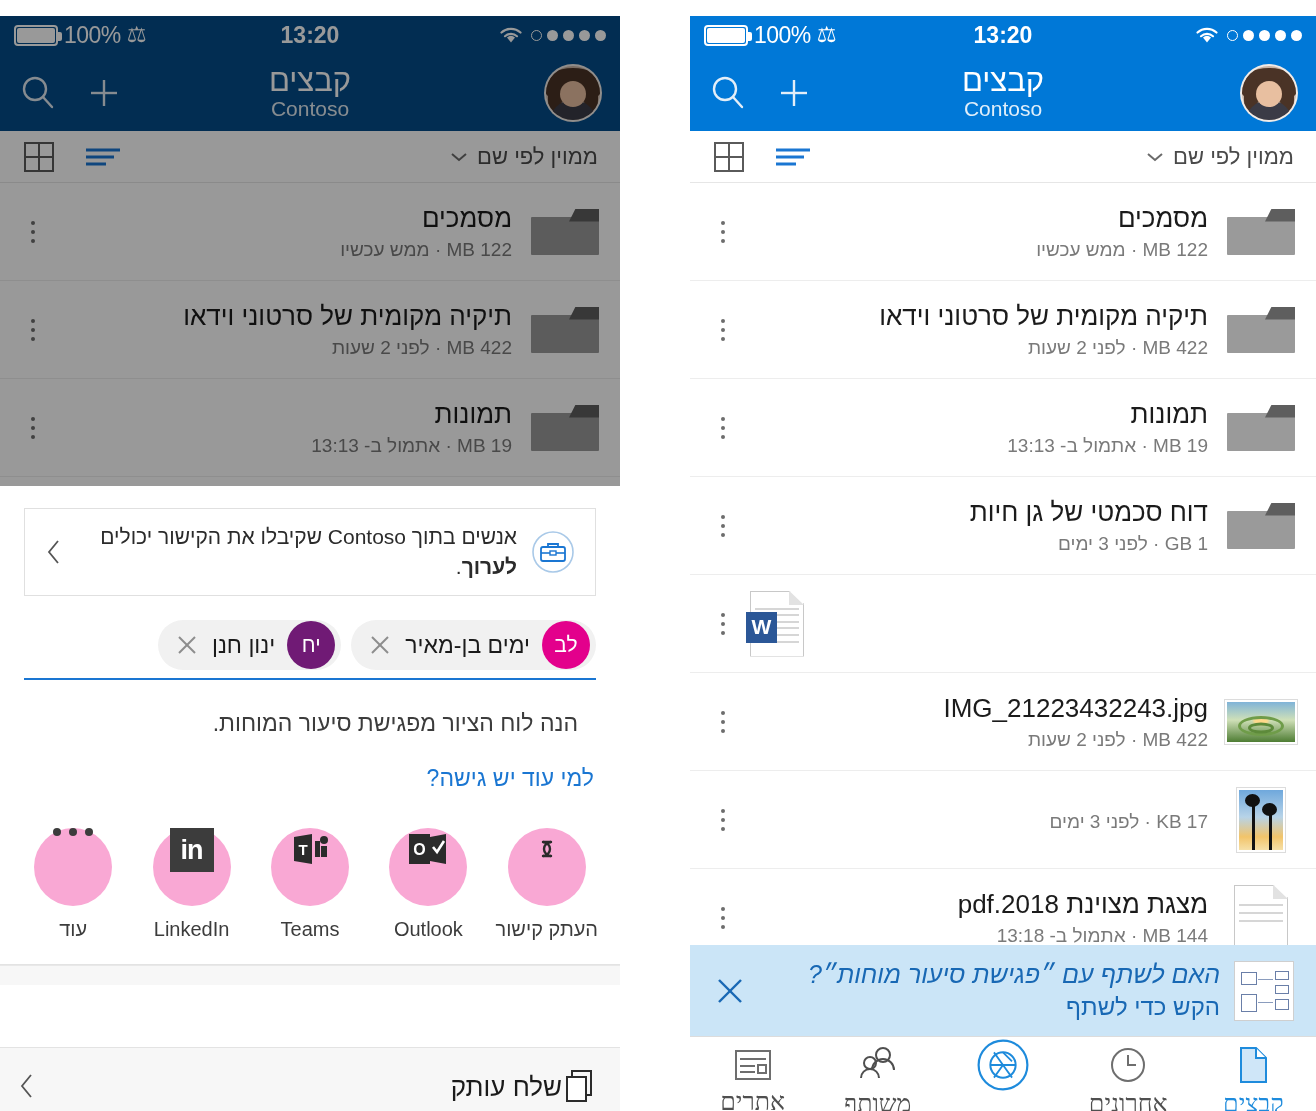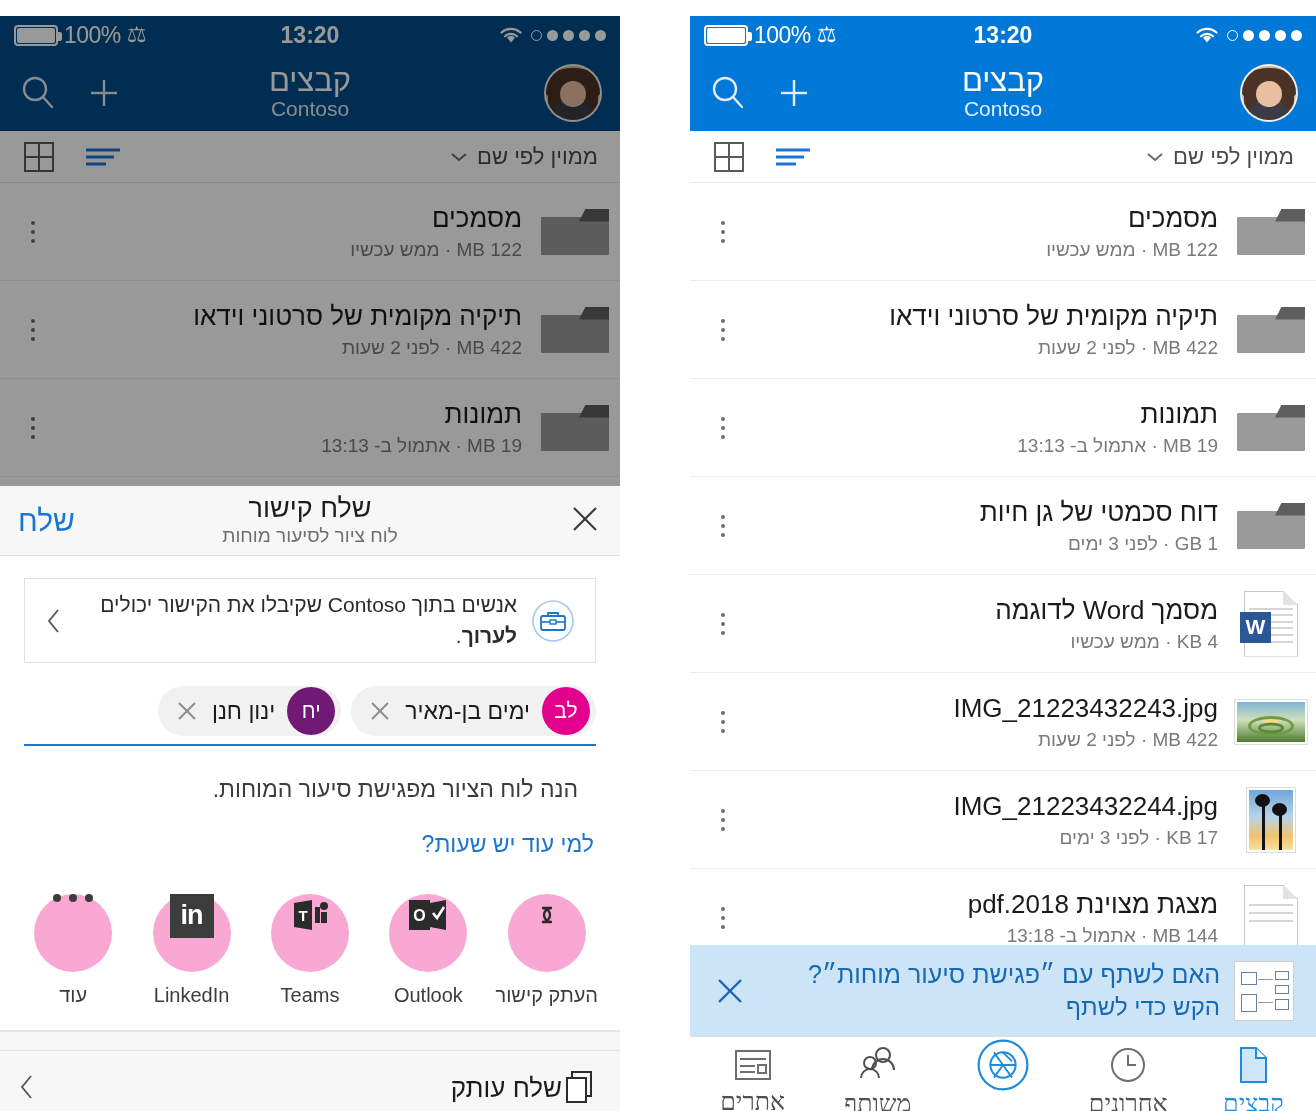--- a/index.html
+++ b/index.html
@@ -79,21 +79,21 @@
     height: 52px; display:flex; align-items:center; padding: 0 22px;
     border-bottom: 1px solid #e6e6e6; background: #fff;
   }
   .tb-icons { display:flex; align-items:center; gap:28px; }
   .tb-sort { margin-left:auto; display:flex; align-items:center; gap:9px;
     font-size: 22px; color:#4a4a4a; }
 
   
   .filelist { background:#fff; }
   .filerow {
-    height: 98px; display:flex; align-items:center; padding: 0 8px 0 16px;
+    height: 98px; display:flex; align-items:center; padding: 0 18px 0 16px;
     border-bottom:1px solid #ededed; background:#fff;
     flex-direction: row;
   }
   .kebab { width: 34px; display:flex; flex-direction:column; align-items:center; gap:5px; order:1;}
   .kebab i { width:4px; height:4px; border-radius:50%; background:#6d6d6d; display:block;}
   .f-meta { flex:1; order:2; text-align:right; padding: 0 16px 0 6px; direction:rtl; overflow:hidden;}
   .f-name { font-size: 26px; color:#1b1b1b; white-space:nowrap; }
   .f-sub  { font-size: 19px; color:#7a7a7a; margin-top:5px; white-space:nowrap;}
   .f-icon { order:3; width: 74px; height:56px; display:flex; align-items:center; justify-content:center;}
 
@@ -129,21 +129,21 @@
   .thumb .palm { position:absolute; bottom:0; width:3px; background:#111;}
   .thumb .crown{ position:absolute; width:15px;height:13px;background:#111;border-radius:50%;}
 
   
   .banner {
     position:absolute; left:0; right:0; bottom:91px; height:91px;
     background:#cbe5f7; display:flex; align-items:center; padding: 0 22px 0 18px;
   }
   .banner-x { width:44px; display:flex; align-items:center; justify-content:center; }
   .banner-text { flex:1; text-align:right; direction:rtl; padding-right:14px; }
-  .banner-t1 { font-size:25px; color:#1868b4; white-space:nowrap;}
+  .banner-t1 { font-size:25px; color:#1868b4; white-space:nowrap;font-style:italic;}
   .banner-t2 { font-size:24px; color:#1868b4; margin-top:4px;}
   .banner-thumb { width:60px; height:60px; background:#fff; border:1px solid #cfcfcf; position:relative; overflow:hidden;}
   .bt-box { position:absolute; border:1px solid #6a7fa8; background:#fff;}
   .bt-line{ position:absolute; background:#8a9cbd; height:1px;}
 
   
   .tabbar {
     position:absolute; left:0; right:0; bottom:0; height:91px;
     background:#fff; border-top:1px solid #dcdcdc; display:flex; align-items:center;
     flex-direction: row-reverse;
@@ -370,33 +370,20 @@
               <span class="body"></span>
               <span class="tab"></span>
             </div>
         </div>
       </div>
     </div>
 
     <div class="dim-overlay"></div>
 
     <div class="sharesheet">
-      <div class="ss-header">
-        <div class="ss-send">שלח</div>
-        <div class="ss-titles">
-          <div class="ss-t1">שלח קישור</div>
-          <div class="ss-t2">לוח ציור לסיעור מוחות</div>
-        </div>
-        <div class="ss-close">
-          <svg width="34" height="34" viewBox="0 0 34 34">
-            <line x1="6" y1="6" x2="28" y2="28" stroke="#3c3c3c" stroke-width="2.2"></line>
-            <line x1="28" y1="6" x2="6" y2="28" stroke="#3c3c3c" stroke-width="2.2"></line>
-          </svg>
-        </div>
-      </div>
 
       <div class="perm-box">
         <div class="perm-chev">
           <svg width="18" height="28" viewBox="0 0 18 28">
             <polyline points="13,3 4,14 13,25" fill="none" stroke="#555" stroke-width="1.8"></polyline>
           </svg>
         </div>
         <div class="perm-text"><span>אנשים בתוך Contoso שקיבלו את הקישור יכולים </span><b>לערוך</b><span>.</span></div>
         <div class="perm-icon">
           <svg width="44" height="44" viewBox="0 0 44 44">
@@ -426,21 +413,21 @@
           <span class="cx">
             <svg width="26" height="26" viewBox="0 0 26 26">
               <line x1="5" y1="5" x2="21" y2="21" stroke="#8d8d8d" stroke-width="2"></line>
               <line x1="21" y1="5" x2="5" y2="21" stroke="#8d8d8d" stroke-width="2"></line>
             </svg>
           </span>
         </div>
       </div>
 
       <div class="msg-text">הנה לוח הציור מפגישת סיעור המוחות.</div>
-      <div class="whoelse">למי עוד יש שעות?</div>
+      <div class="whoelse">למי עוד יש גישה?</div>
 
       <div class="apps-row">
         <div class="app">
           <span class="bub">
             <svg width="42" height="42" viewBox="0 0 42 42">
               <path d="M17 14a7 7 0 010 14M25 14a7 7 0 000 14" fill="none" stroke="#2b2b2b" stroke-width="2.4" stroke-linecap="round"></path>
               <path d="M17 14h8M17 28h8" fill="none" stroke="#2b2b2b" stroke-width="2.4"></path>
             </svg>
           </span>
           <span class="alb">העתק קישור</span>
@@ -668,28 +655,20 @@
             </div>
         </div>
       </div>
 
       <div class="filerow">
         <div class="kebab">
             <i></i>
             <i></i>
             <i></i>
           </div>
-        <div class="f-meta">
-          <div class="f-name">מסמך Word לדוגמה</div>
-          <div class="f-sub">
-            <span>4 KB</span>
-            <span>·</span>
-            <span>ממש עכשיו</span>
-          </div>
-        </div>
         <div class="f-icon">
           <div class="docicon">
             <span class="page"></span>
               <span class="fold"></span>
             <span class="ln" style="top:26%"></span>
               <span class="ln" style="top:36%"></span>
             <span class="ln" style="top:46%"></span>
               <span class="ln" style="top:56%"></span>
             <span class="ln" style="top:66%"></span>
               <span class="ln" style="top:76%"></span>
@@ -721,21 +700,20 @@
         </div>
       </div>
 
       <div class="filerow">
         <div class="kebab">
             <i></i>
             <i></i>
             <i></i>
           </div>
         <div class="f-meta">
-          <div class="f-name">IMG_21223432244.jpg</div>
           <div class="f-sub">
             <span>17 KB</span>
             <span>·</span>
             <span>לפני 3 ימים</span>
           </div>
         </div>
         <div class="f-icon">
           <div class="thumb portrait">
             <span class="palm" style="left:13px;height:46px;"></span>
               <span class="crown" style="left:6px;top:4px;"></span>

